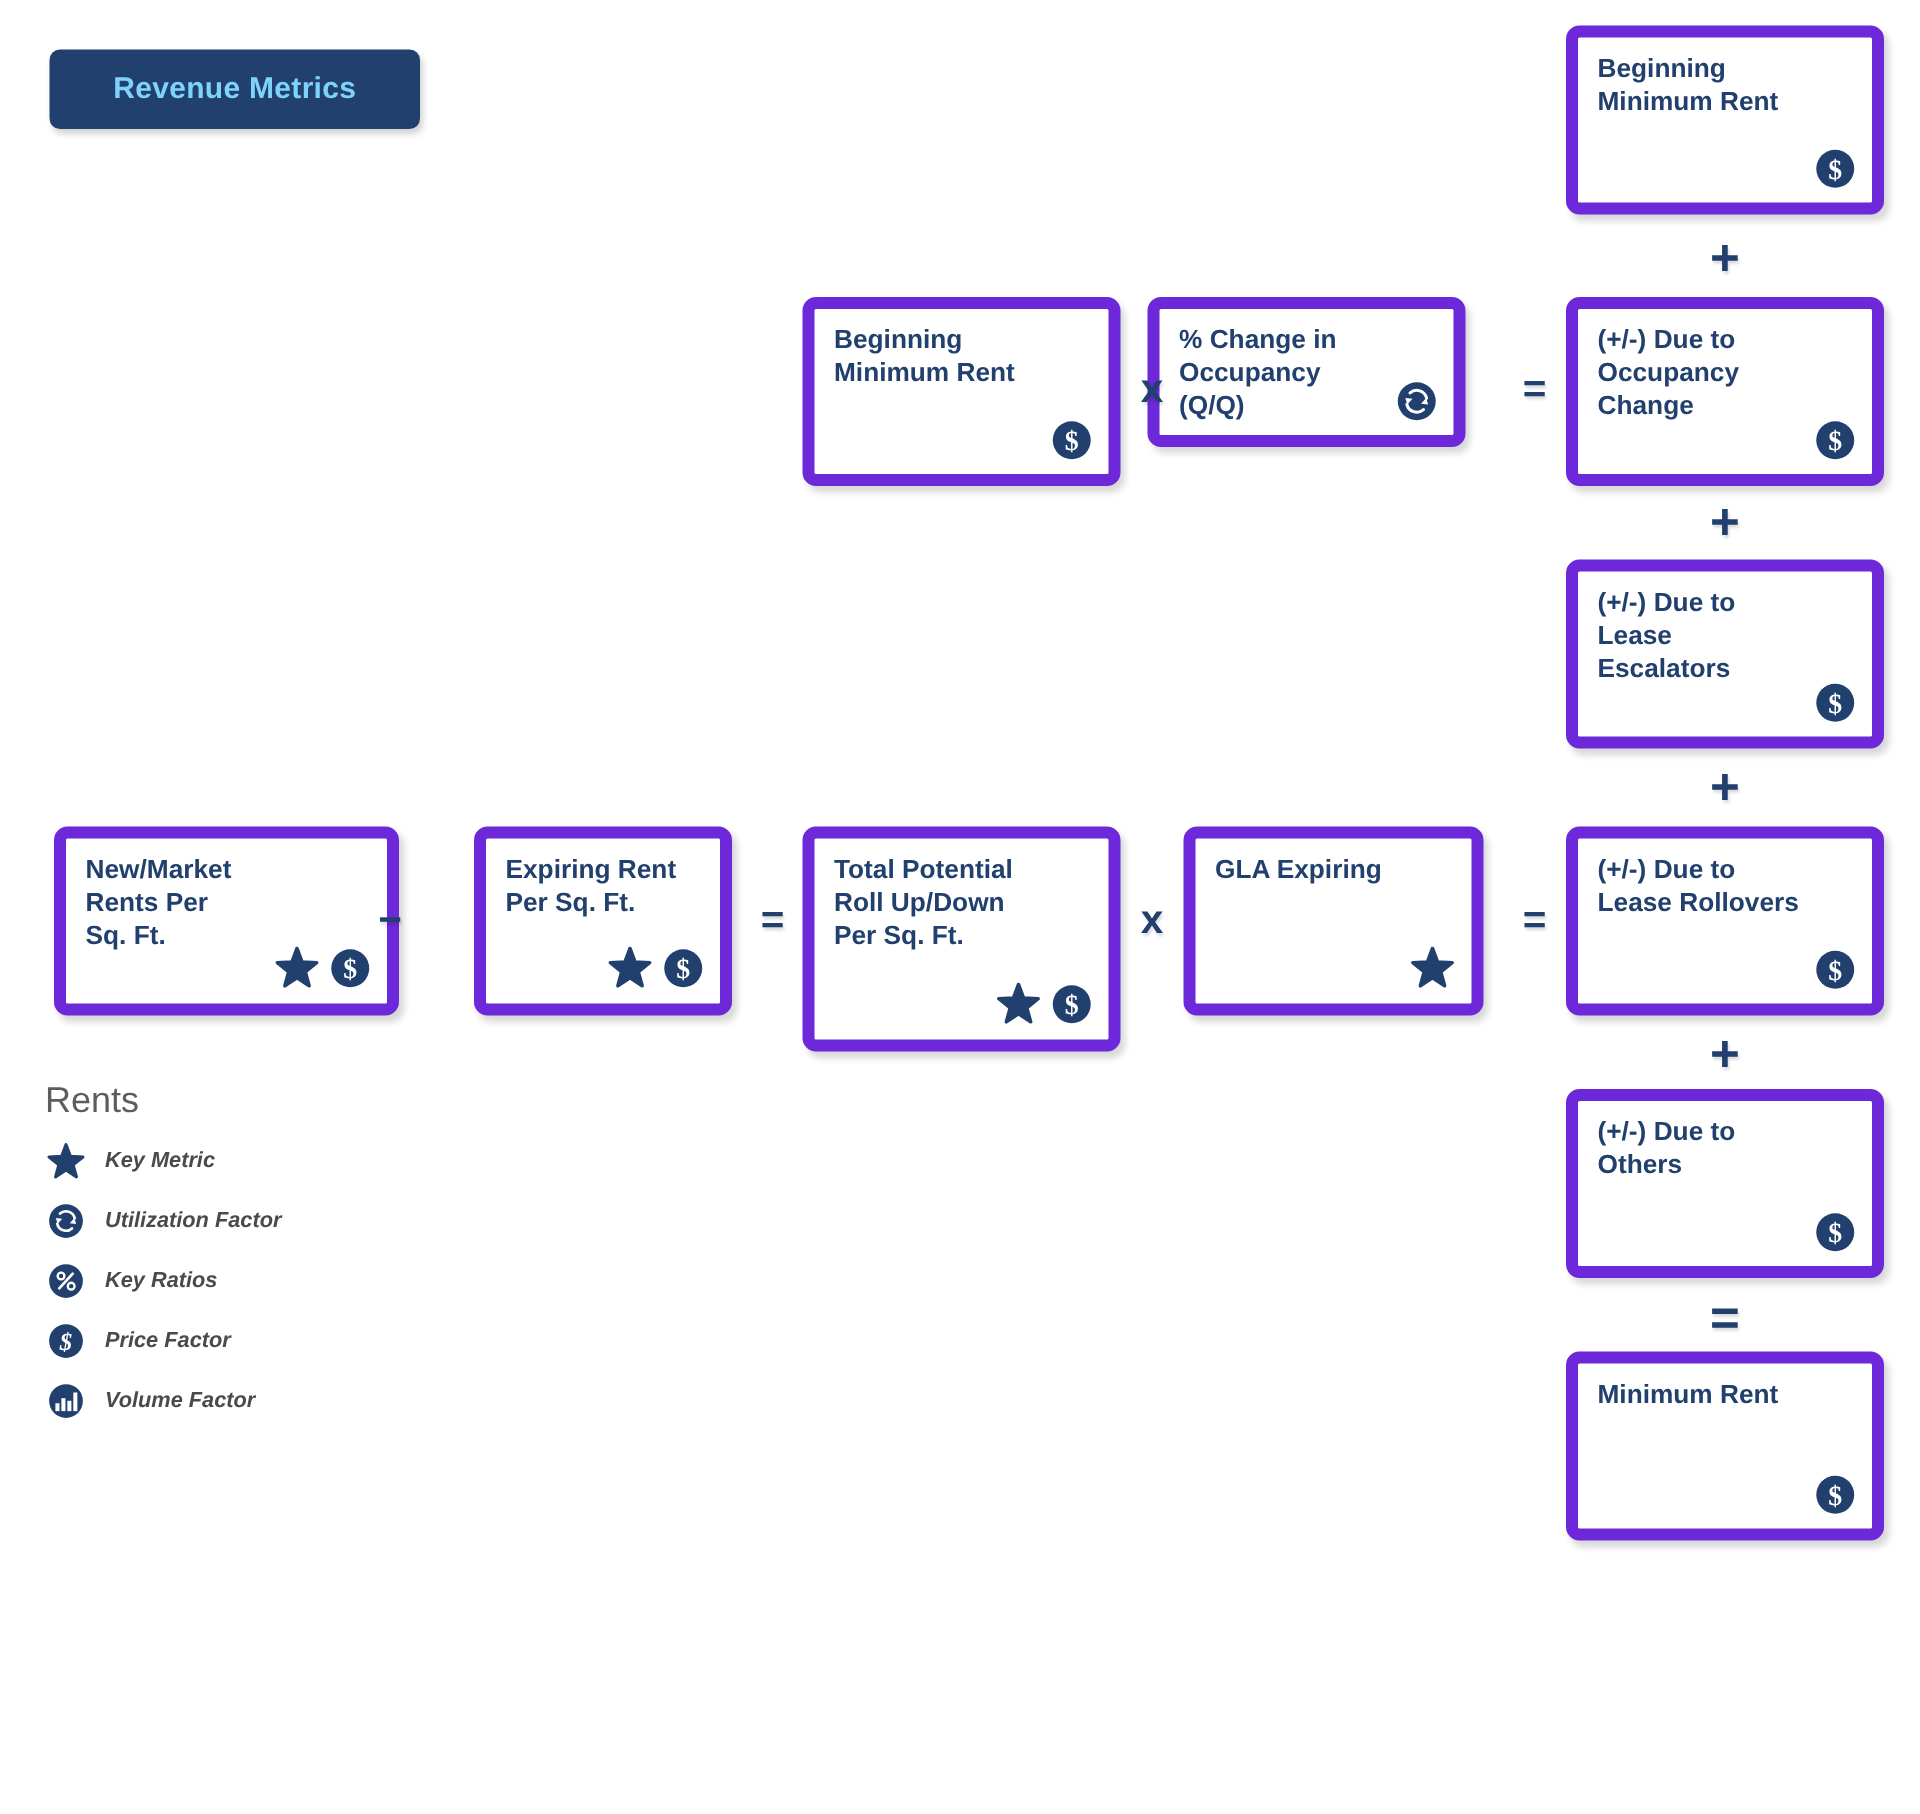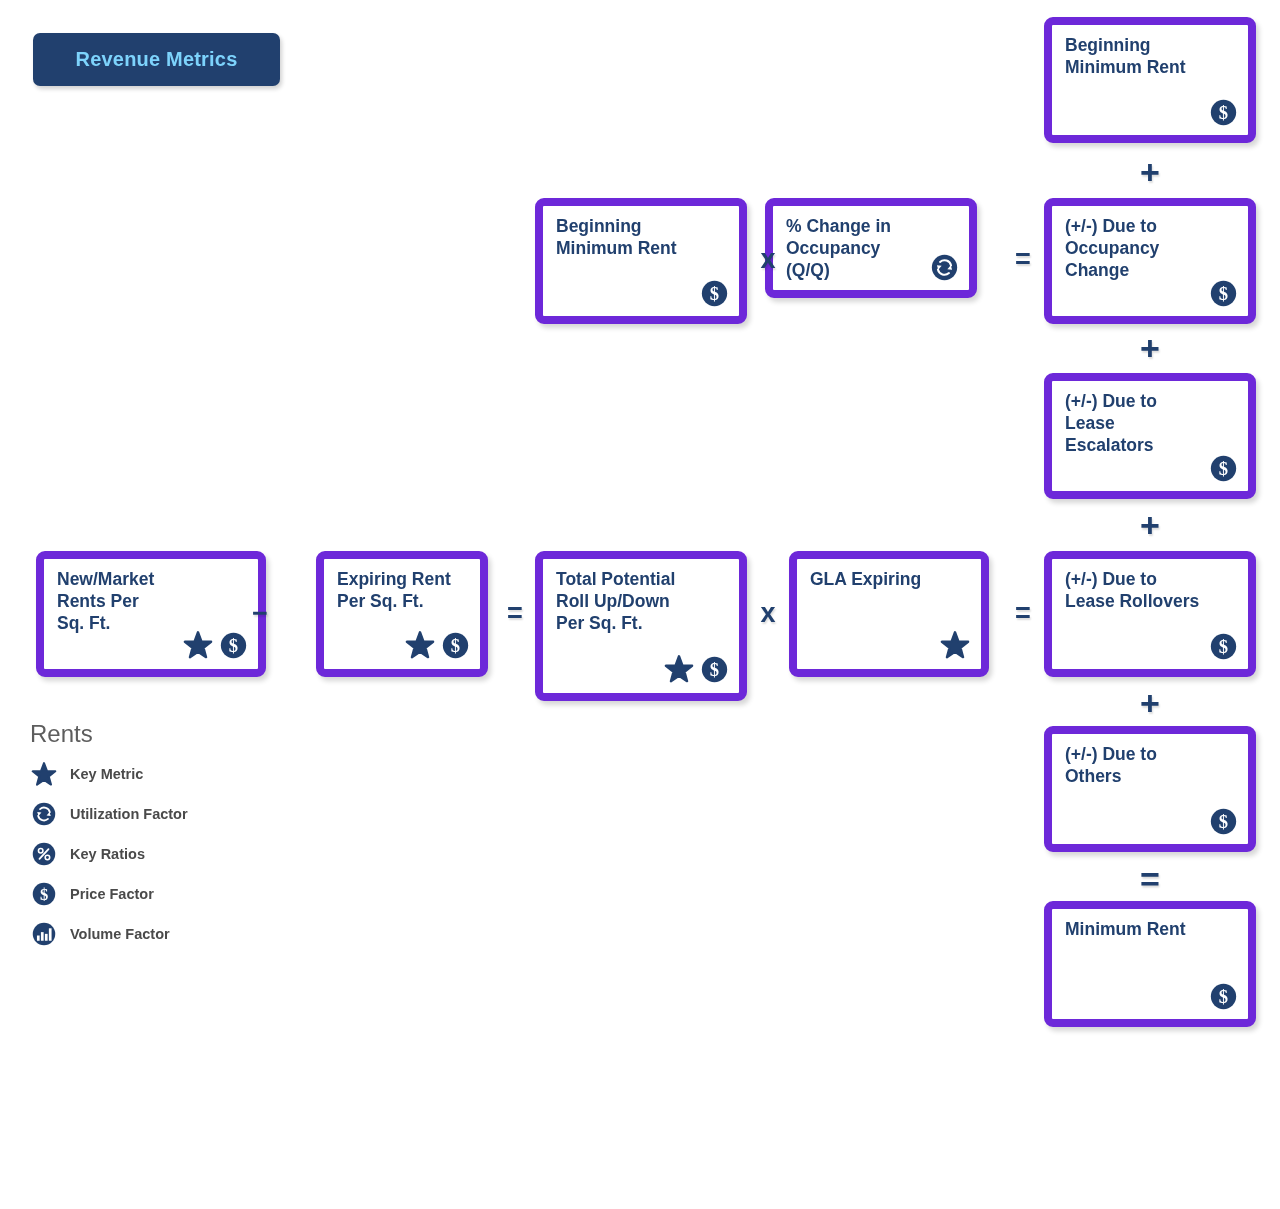--- a/index.html
+++ b/index.html
@@ -94,20 +94,21 @@
   #legend .legend-title {
     color: #5d5d5d;
     font-size: 24px;
     font-weight: normal;
     margin: 0 0 6px 2px;
   }
   #legend .legend-row {
     display: flex;
     align-items: center;
     height: 40px;
+    font-style: italic;
   }
   #legend .legend-ic {
     width: 32px;
     display: flex;
     justify-content: center;
     align-items: center;
     flex: 0 0 32px;
   }
   #legend .legend-text {
     margin-left: 10px;

